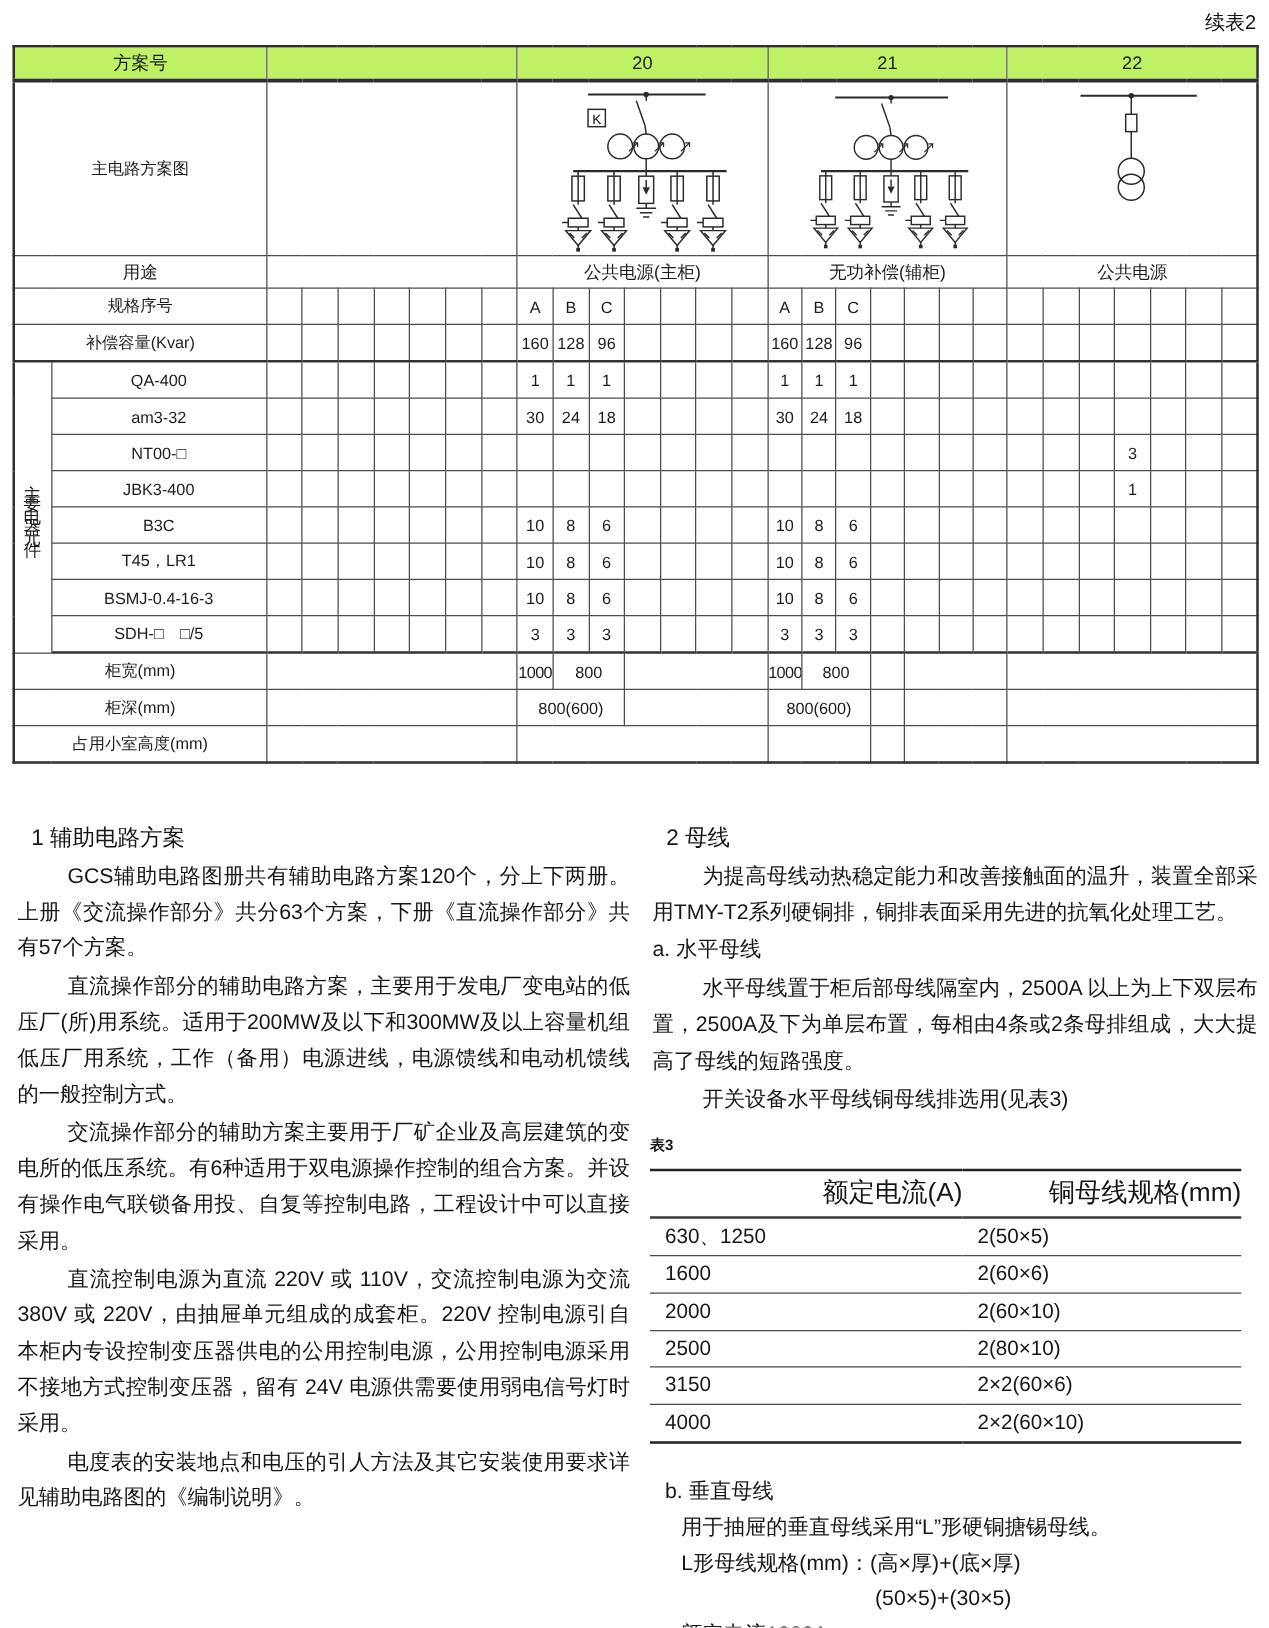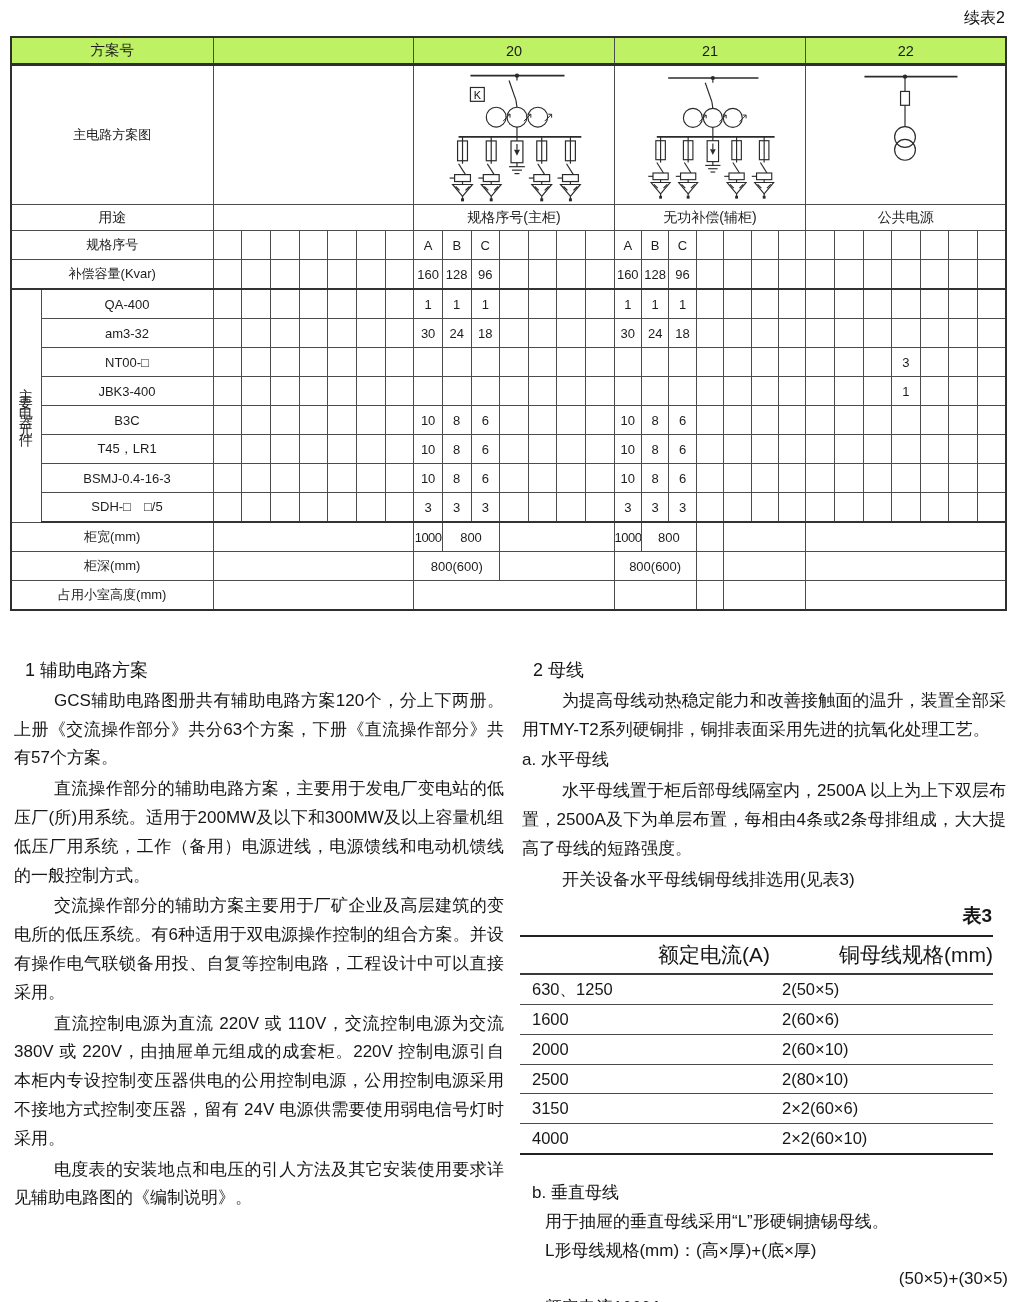--- a/index.html
+++ b/index.html
@@ -33,23 +33,23 @@
   
   .col{position:absolute;top:656px;font-size:17px;line-height:28.8px;
        color:#161616;text-align:justify;}
   .col-left{left:12px;width:494px;}
   .col-right{left:520px;width:488px;}
   .col .h2{font-weight:normal;font-size:18px;margin:0 0 0 13px;}
   .col p{margin:2px;text-indent:2.35em;}
   .subA{margin-left:2px;}
   .subB{margin-left:12px;margin-top:24px;}
   .ind{margin-left:25px;text-align:left;}
-  .formula{margin-left:180px;text-align:right;}
+  .formula{margin-left:180px;text-align:left;}
   
-  .t3cap{text-align:right;font-weight:bold;margin:8px 16px 4px 0;font-size:19px;}
+  .t3cap{text-align:left;font-weight:bold;margin:8px 16px 4px 0;font-size:12px;}
   table.t3{width:473px;border-collapse:collapse;}
   table.t3 th{
     border-top:2px solid #222;border-bottom:2px solid #3a3a3a;font-weight:normal;
     text-align:right;height:36px;font-size:21px;padding:0 0 0 12px;
   }
   table.t3 td{
     border-bottom:1.4px solid #4a4a4a;height:27.5px;text-align:left;
     padding:0 0 0 12px;font-size:16.5px;
   }
   table.t3 tr:last-child td{border-bottom:2px solid #222;}
@@ -218,21 +218,21 @@
           <circle cx="99" cy="71" r="10.5"></circle>
               <circle cx="99" cy="84" r="10.5"></circle>
         </g>
       </svg>
     </td>
   </tr>
 
   <tr class="ruse">
     <td class="lab2" colspan="2">用途</td>
     <td colspan="7"></td>
-    <td colspan="7">规格序号(主柜)</td>
+    <td colspan="7">公共电源(主柜)</td>
     <td colspan="7">无功补偿(辅柜)</td>
     <td colspan="7">公共电源</td>
   </tr>
 
   <tr>
     <td class="lab2" colspan="2">规格序号</td>
     <td></td>
         <td></td>
         <td></td>
         <td></td>

